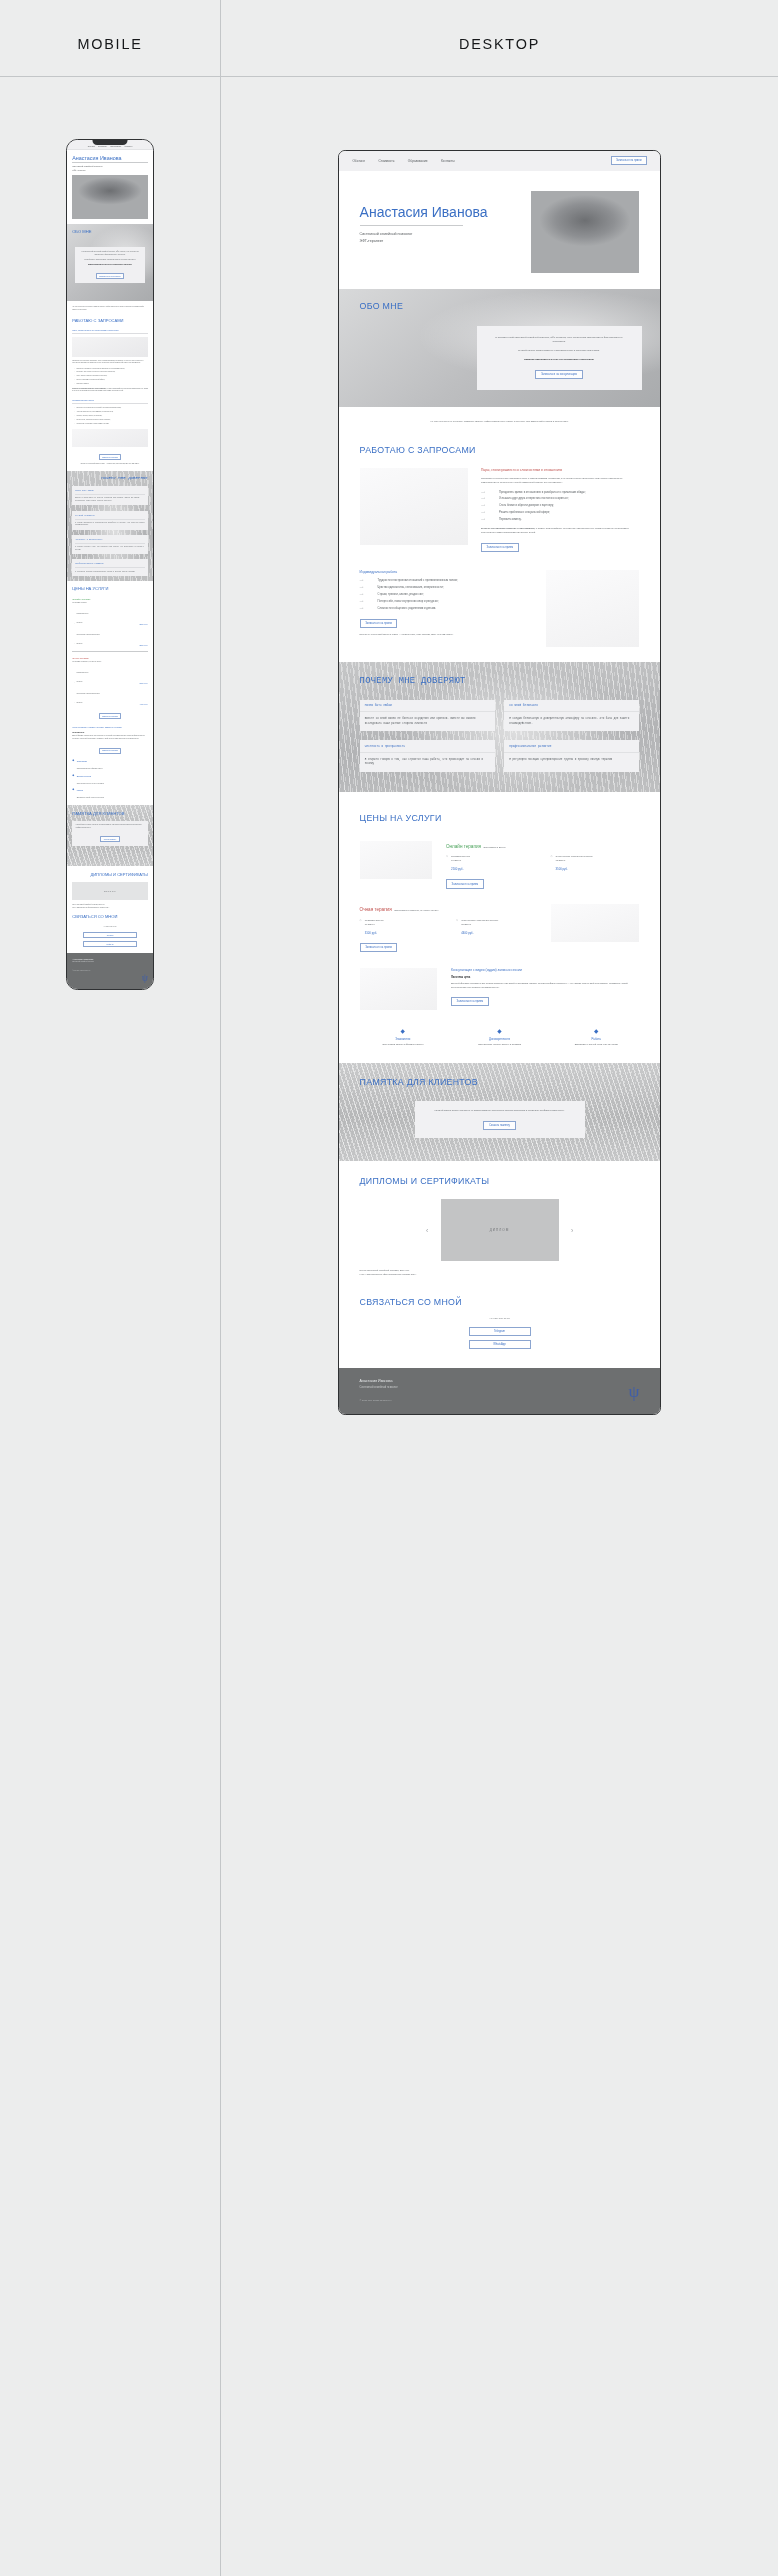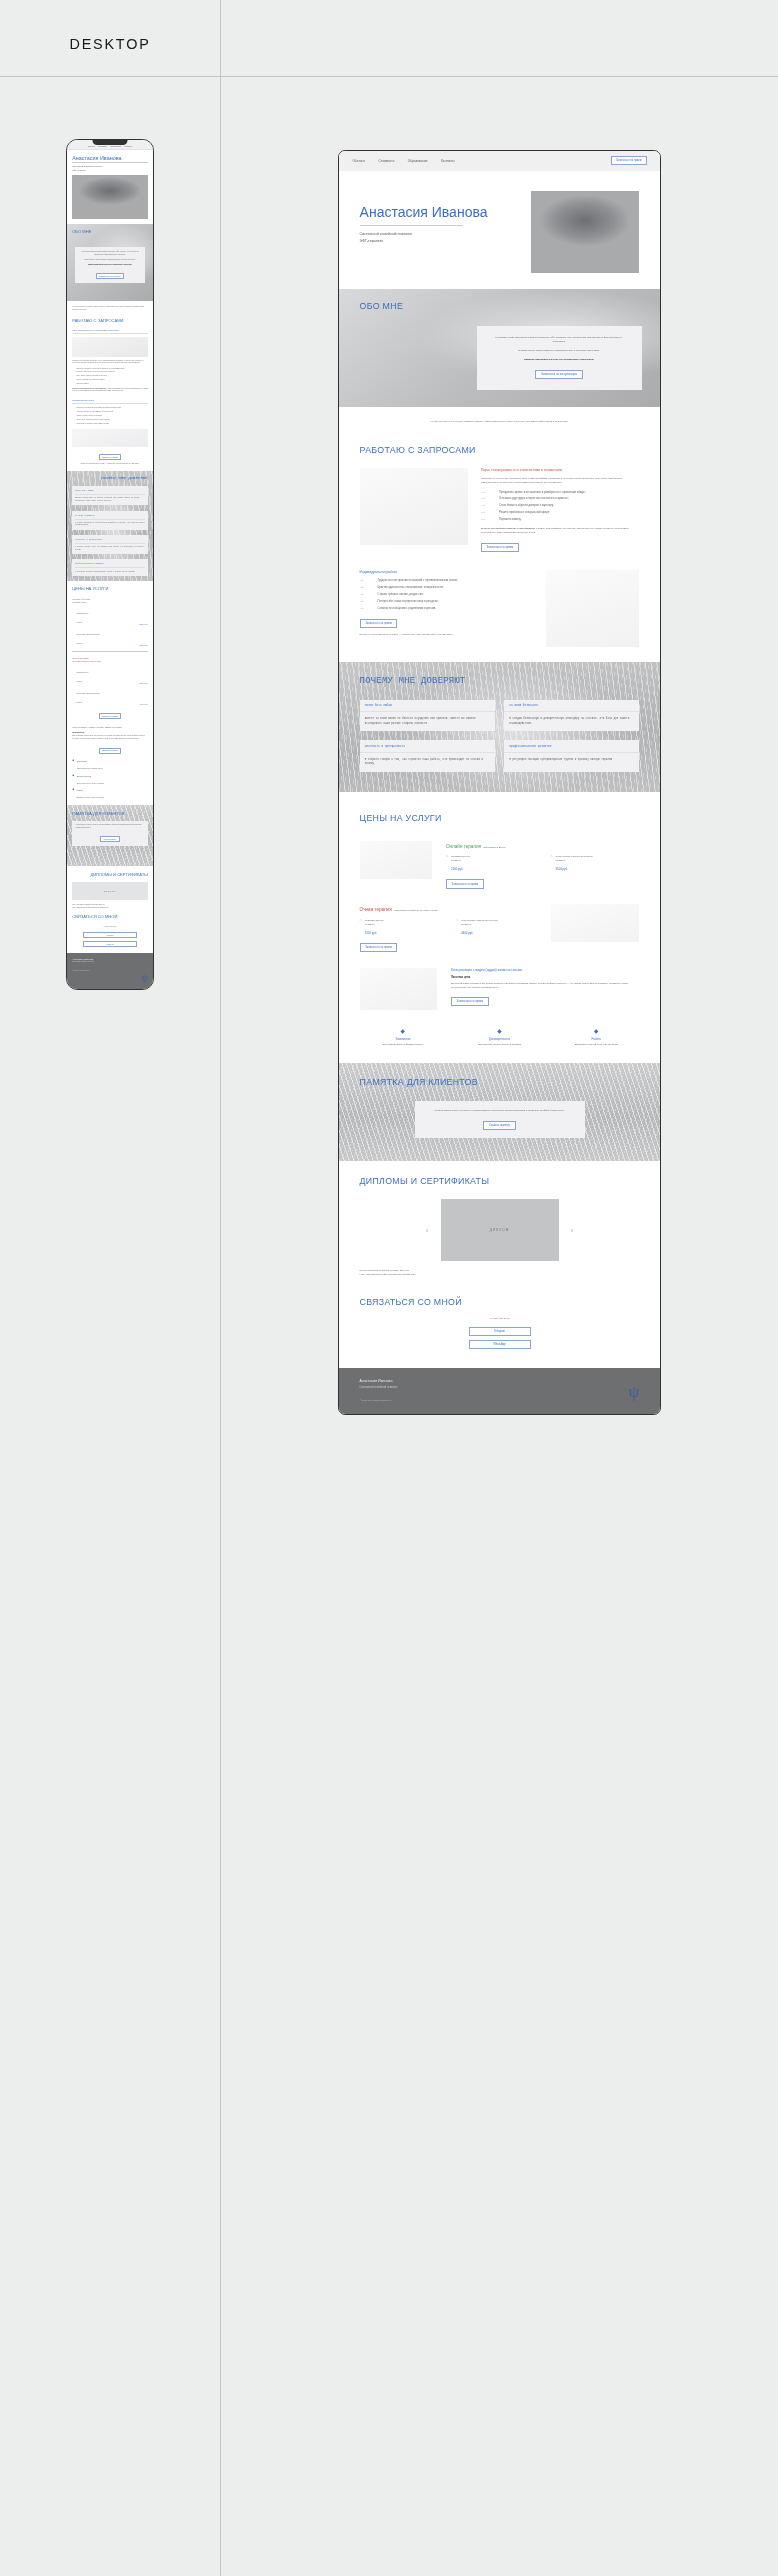--- a/index.html
+++ b/index.html
@@ -114,21 +114,22 @@
   
   .footer { background: #6d6f70; color: #e6e7e8; }
   .logo-mark { font-family: "Liberation Serif", serif; }
 </style>
 </head>
 <body>
 
 <div class="page">
 
   <div class="labels">
-    <div class="lbl lbl-mobile">DESKTOP</div>
+    <div class="lbl lbl-mobile">MOBILE</div>
+    <div class="lbl lbl-desktop">DESKTOP</div>
   </div>
   <div class="hdivider-top"></div>
   <div class="vdivider"></div>
 
   <div class="phone site">
     <div class="notch"></div>
 
     <div class="m-nav">
       <span>Обо мне</span>
       <span>Стоимость</span>

